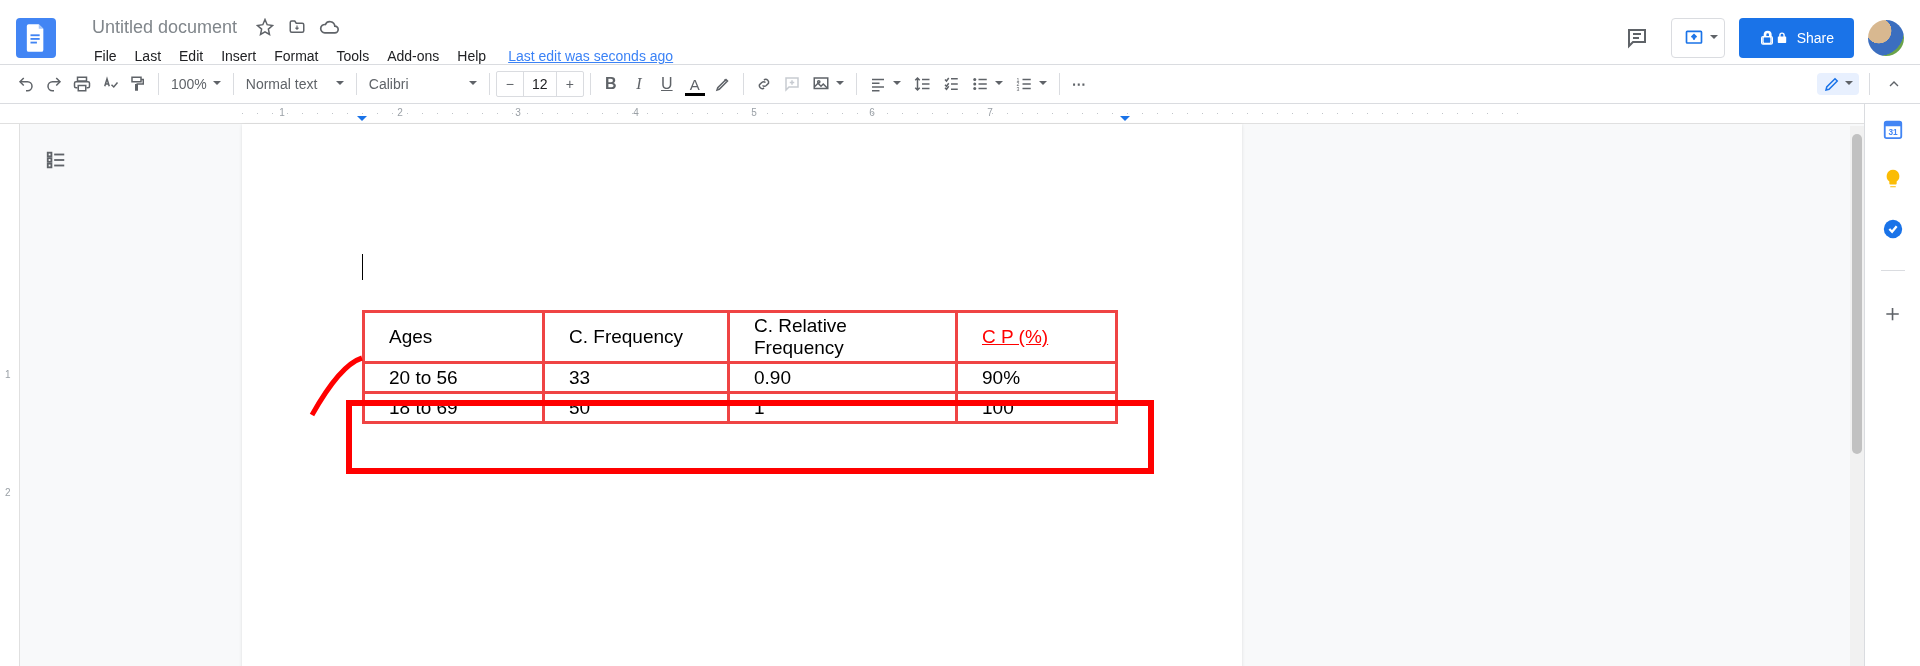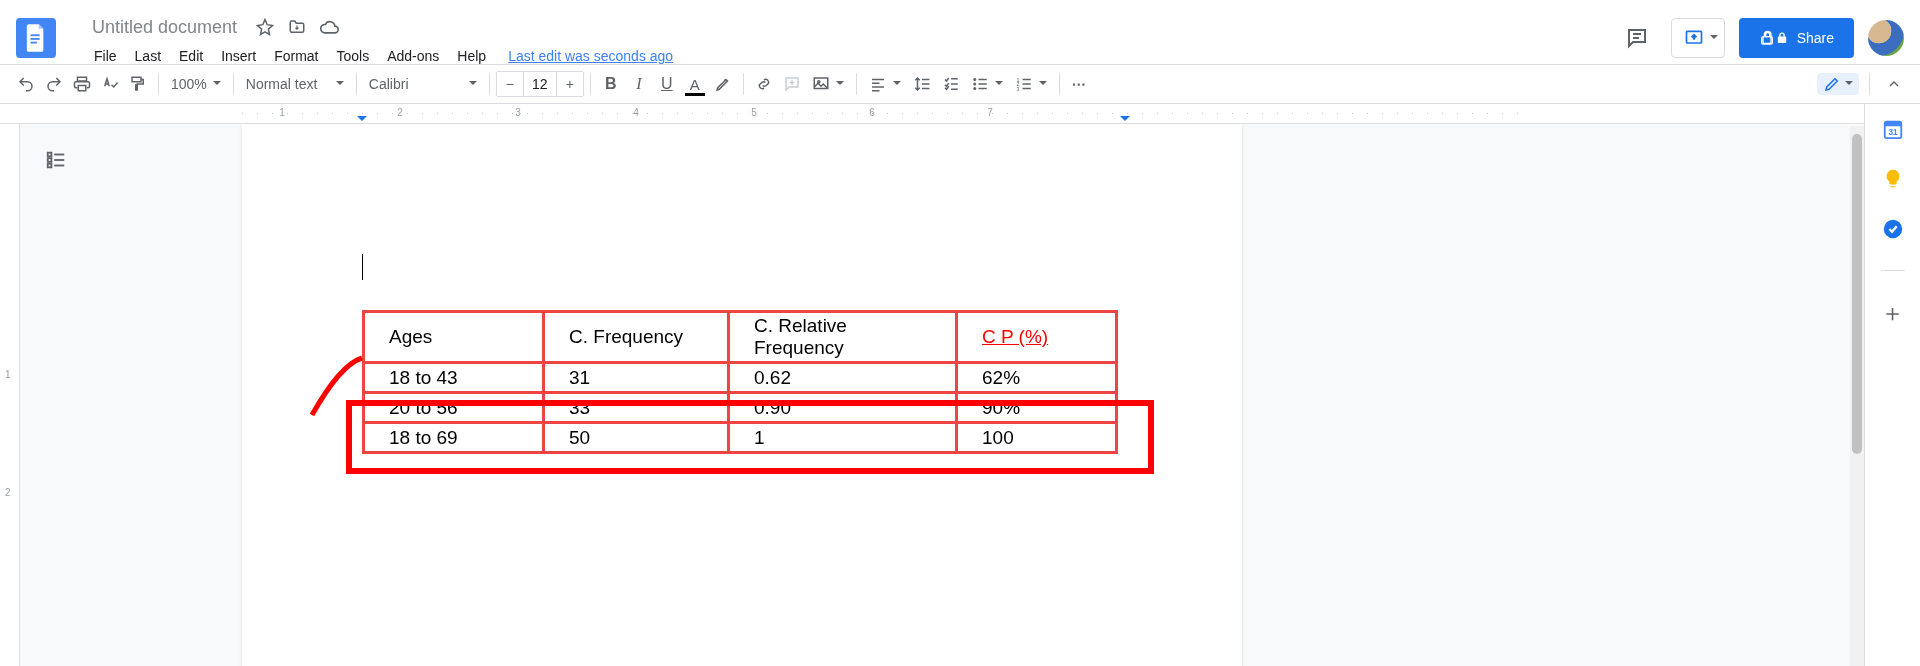--- a/index.html
+++ b/index.html
@@ -356,26 +356,20 @@
 
         <table class="doc-table">
           <tbody>
               <tr>
             <td class="col1">Ages</td>
             <td class="col2">C. Frequency</td>
             <td class="col3">C. Relative Frequency</td>
             <td class="col4 red-text">C P (%)</td>
           </tr>
           <tr>
-            <td>18 to 43</td>
-            <td>31</td>
-            <td>0.62</td>
-            <td>62%</td>
-          </tr>
-          <tr>
             <td>20 to 56</td>
             <td>33</td>
             <td>0.90</td>
             <td>90%</td>
           </tr>
           <tr>
             <td>18 to 69</td>
             <td>50</td>
             <td>1</td>
             <td>100</td>

